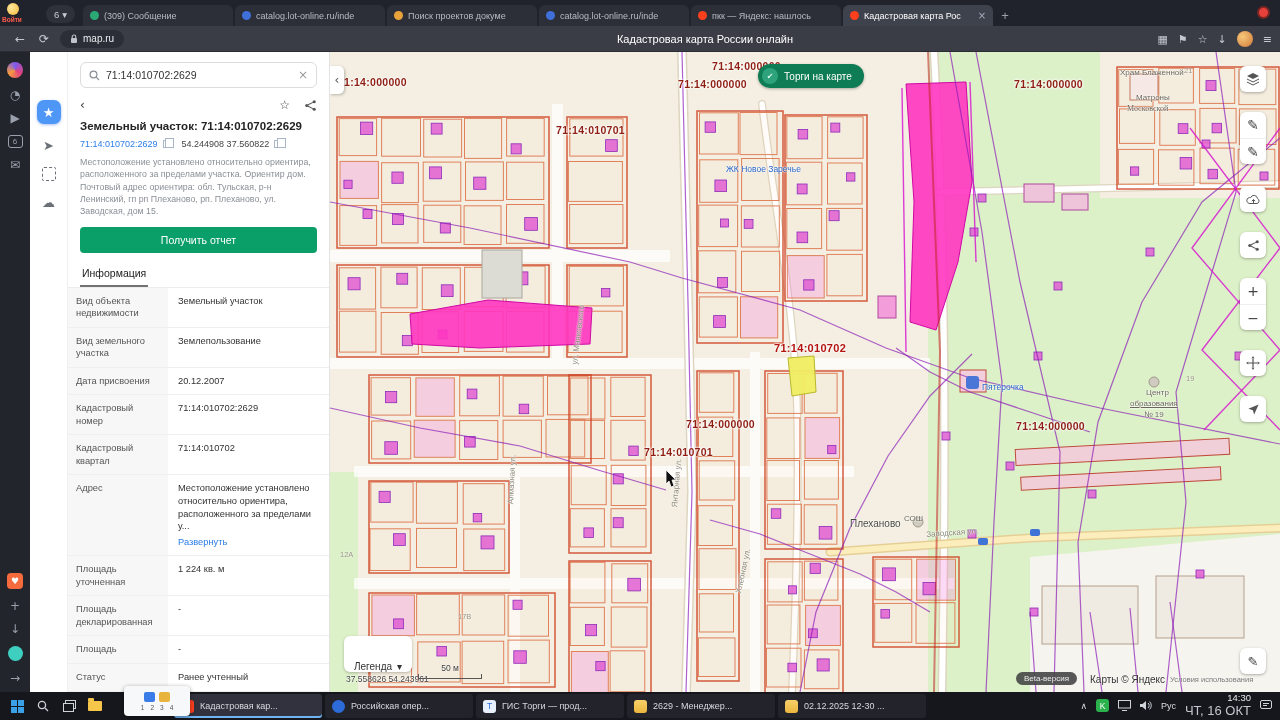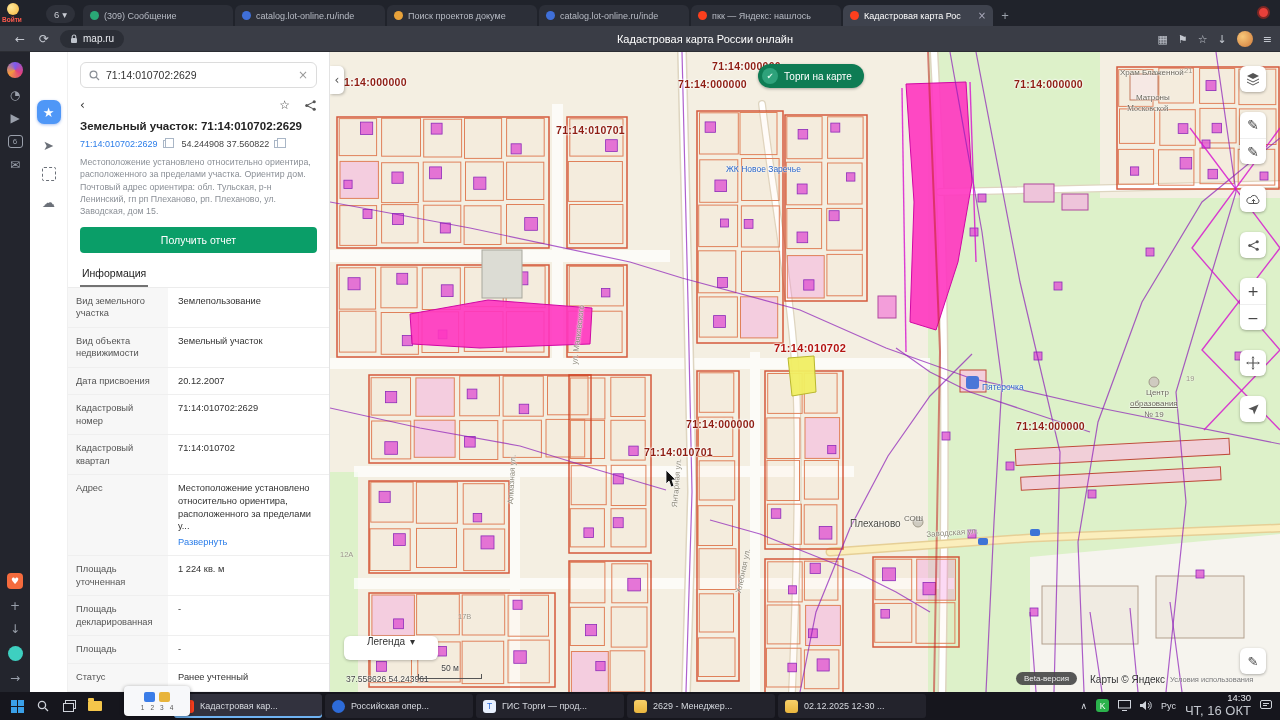--- a/index.html
+++ b/index.html
@@ -79,21 +79,21 @@
 .cad{color:#8e1d12;font-weight:bold;font-size:10.5px;letter-spacing:.3px;text-shadow:0 0 2px #fff,0 0 2px #fff,0 0 3px #fff}
 .cad-em{color:#b31410;font-weight:bold;font-size:11px;letter-spacing:.3px;text-shadow:0 0 2px #fff,0 0 2px #fff,0 0 3px #fff}
 .poi{color:#6b675c;font-size:8px;text-shadow:0 0 2px #fff,0 0 2px #fff}
 .poi-blue{color:#2a66c8;font-size:8.5px;text-shadow:0 0 2px #fff,0 0 2px #fff}
 .street{color:#8d897b;font-size:8px;text-shadow:0 0 2px #fff,0 0 2px #fff}
 .place{color:#4a4a42;font-size:10px;text-shadow:0 0 2px #fff,0 0 2px #fff}
 .hn{color:#9a9588;font-size:7.5px;text-shadow:0 0 2px #fff}
 .collapse-btn{position:absolute;left:0;top:14px;width:14px;height:28px;background:#fff;border-radius:0 5px 5px 0;box-shadow:1px 1px 3px rgba(0,0,0,.25);display:flex;align-items:center;justify-content:center;font-size:12px;color:#555}
 .torgi{position:absolute;left:428px;top:12px;height:24px;padding:0 12px 0 4px;background:#0e7c54;border-radius:12px;display:flex;align-items:center;gap:6px;color:#fff;font-size:10px;box-shadow:0 1px 3px rgba(0,0,0,.3);cursor:pointer}
 .torgi-dot{width:16px;height:16px;border-radius:50%;background:#2ea27b;display:flex;align-items:center;justify-content:center;font-size:8px;color:#d8f5e8}
-.legend{position:absolute;left:14px;top:584px;height:24px;padding:0 23px;background:#fff;border-radius:6px;box-shadow:0 1px 3px rgba(0,0,0,.25);display:flex;align-items:flex-start;gap:5px;font-size:10px;color:#333;cursor:pointer}
+.legend{position:absolute;left:14px;top:584px;height:36px;padding:0 10px;background:#fff;border-radius:6px;box-shadow:0 1px 3px rgba(0,0,0,.25);display:flex;align-items:flex-end;gap:5px;font-size:10px;color:#333;cursor:pointer}
 .coords{position:absolute;left:16px;top:622px;font-size:8.5px;color:#444;text-shadow:0 0 2px #fff,0 0 2px #fff}
 .scale{position:absolute;left:88px;top:611px;width:64px;text-align:center;font-size:8.5px;color:#444;text-shadow:0 0 2px #fff}
 .scale-line{height:5px;border-left:1px solid #555;border-right:1px solid #555;border-bottom:1px solid #555;margin-top:1px}
 .beta{position:absolute;left:686px;top:620px;background:rgba(70,70,70,.9);color:#eee;font-size:8px;padding:2px 8px;border-radius:8px}
 .mcopy{position:absolute;left:760px;top:622px;font-size:10px;color:#333;text-shadow:0 0 2px #fff}
 .terms{position:absolute;left:840px;top:623px;font-size:7.5px;color:#777;text-shadow:0 0 2px #fff}
 
 
 .ctl{position:absolute;left:1240px;width:26px;height:26px;background:#fff;border-radius:6px;box-shadow:0 1px 3px rgba(0,0,0,.3);display:flex;align-items:center;justify-content:center;color:#444;font-size:13px;cursor:pointer;z-index:4}
 .ctl-group{position:absolute;left:1240px;width:26px;background:#fff;border-radius:6px;box-shadow:0 1px 3px rgba(0,0,0,.3);z-index:4}
@@ -236,26 +236,26 @@
         <span class="ic-copy"></span>
       </span>
     </div>
     <div class="pdesc">Местоположение установлено относительно ориентира, расположенного за пределами участка. Ориентир дом. Почтовый адрес ориентира: обл. Тульская, р-н Ленинский, гп рп Плеханово, рп. Плеханово, ул. Заводская, дом 15.</div>
     <button class="report">Получить отчет</button>
     <div class="ptabs">
       <span class="ptab-lbl">Информация</span>
     </div>
     <div class="tbl">
       <div class="trow">
+        <div class="tlabel">Вид объекта недвижимости</div>
+        <div class="tvalue">Земельный участок</div>
+      </div>
+      <div class="trow">
         <div class="tlabel">Вид земельного участка</div>
         <div class="tvalue">Землепользование</div>
-      </div>
-      <div class="trow">
-        <div class="tlabel">Вид объекта недвижимости</div>
-        <div class="tvalue">Земельный участок</div>
       </div>
       <div class="trow">
         <div class="tlabel">Дата присвоения</div>
         <div class="tvalue">20.12.2007</div>
       </div>
       <div class="trow">
         <div class="tlabel">Кадастровый номер</div>
         <div class="tvalue">71:14:010702:2629</div>
       </div>
       <div class="trow">

